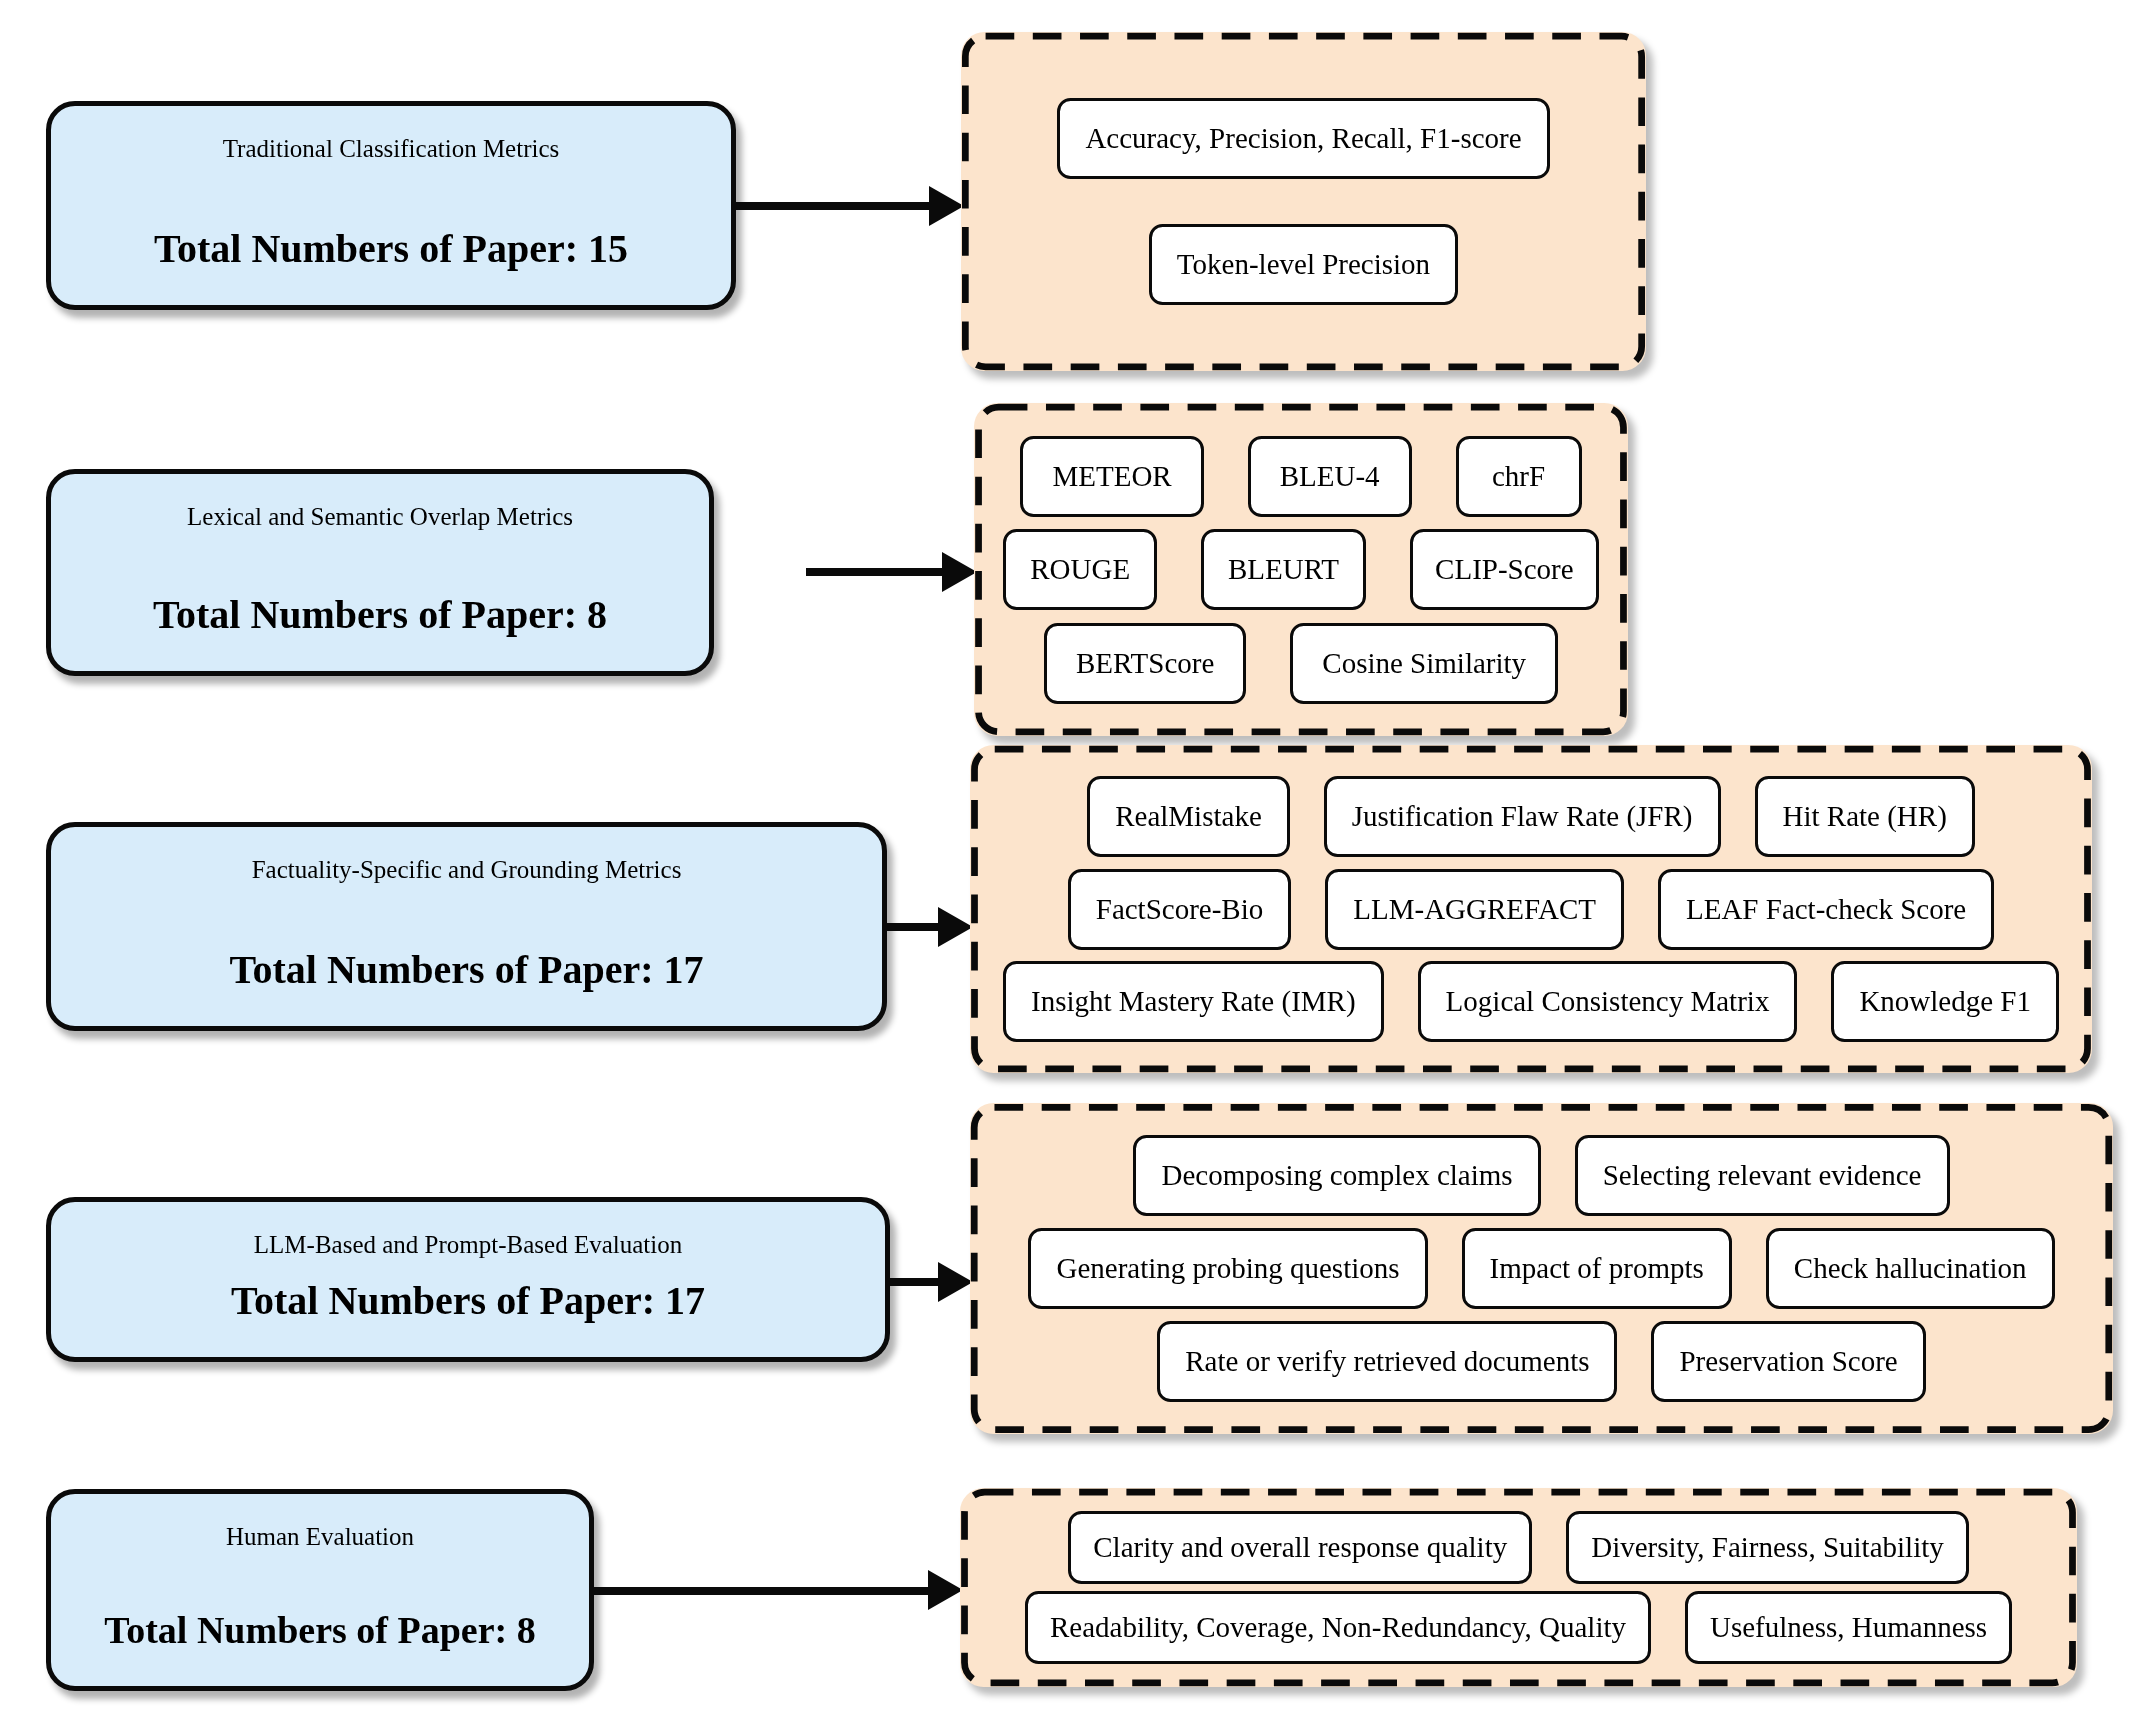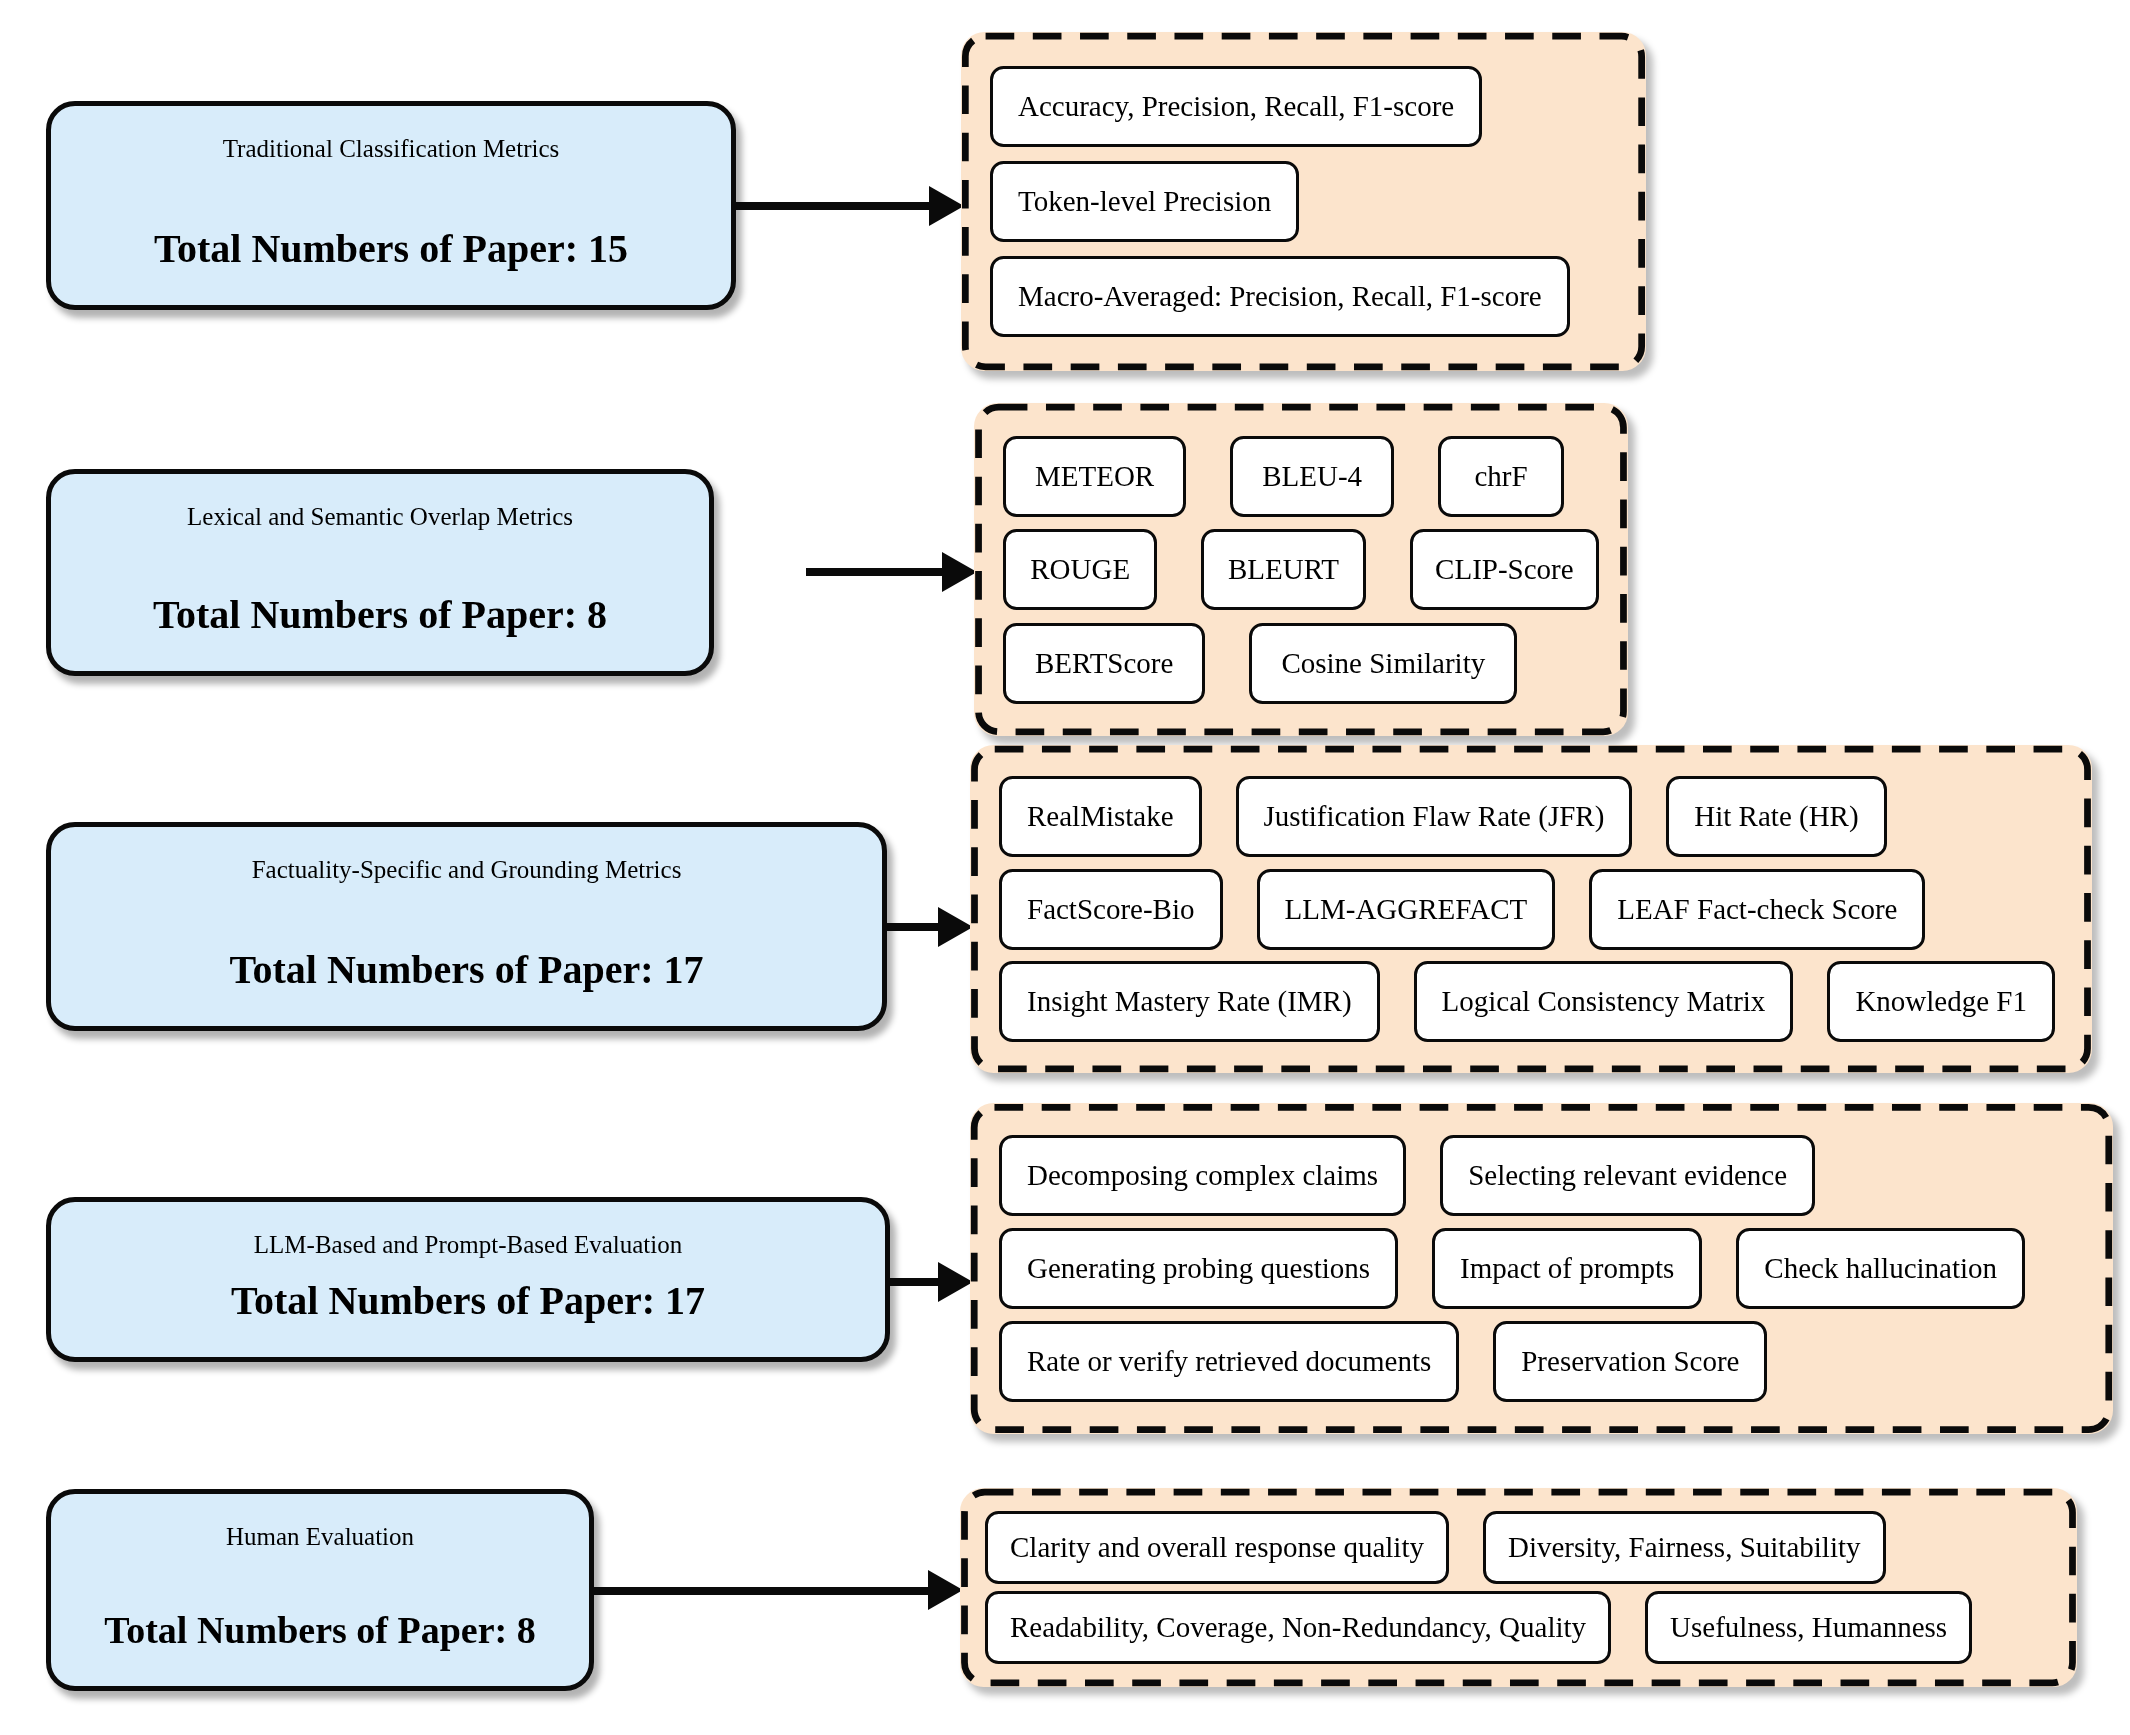--- a/index.html
+++ b/index.html
@@ -41,21 +41,21 @@
   .grp > svg{position:absolute;left:0;top:0;display:block;}
   .grp-inner{
     position:absolute;
     inset:0;
     display:flex;
     flex-direction:column;
     justify-content:space-evenly;
     padding:20px 29px;
     box-sizing:border-box;
   }
-  .row{display:flex;gap:34px;align-items:center;}
+  .row{display:flex;gap:34px;align-items:center;justify-content:center;}
   .g2 .row{gap:44px;}
   .pill{
     background:#ffffff;
     border:3.4px solid #0a0a0a;
     border-radius:13.5px;
     height:81px;
     display:flex;
     align-items:center;
     justify-content:center;
     padding:0 25px;
@@ -90,23 +90,20 @@
     <svg width="685" height="339" viewBox="0 0 812 402">
       <rect x="5" y="5" width="802" height="392" rx="24" fill="none" stroke="#0a0a0a" stroke-width="8" stroke-dasharray="34 22"></rect>
     </svg>
     <div class="grp-inner">
       <div class="row">
         <div class="pill">Accuracy, Precision, Recall, F1-score</div>
       </div>
       <div class="row">
         <div class="pill">Token-level Precision</div>
       </div>
-      <div class="row">
-        <div class="pill">Macro-Averaged: Precision, Recall, F1-score</div>
-      </div>
     </div>
   </div>
 
   <div class="cat b2" style="left:46px;top:469px;width:668px;height:207px;">
     <div class="cat-title">Lexical and Semantic Overlap Metrics</div>
     <div class="cat-total">Total Numbers of Paper: 8</div>
   </div>
   <div class="arrow-line" style="left:806px;top:568px;width:139px;"></div>
   <div class="arrow-head" style="left:942px;top:552px;"></div>
 

